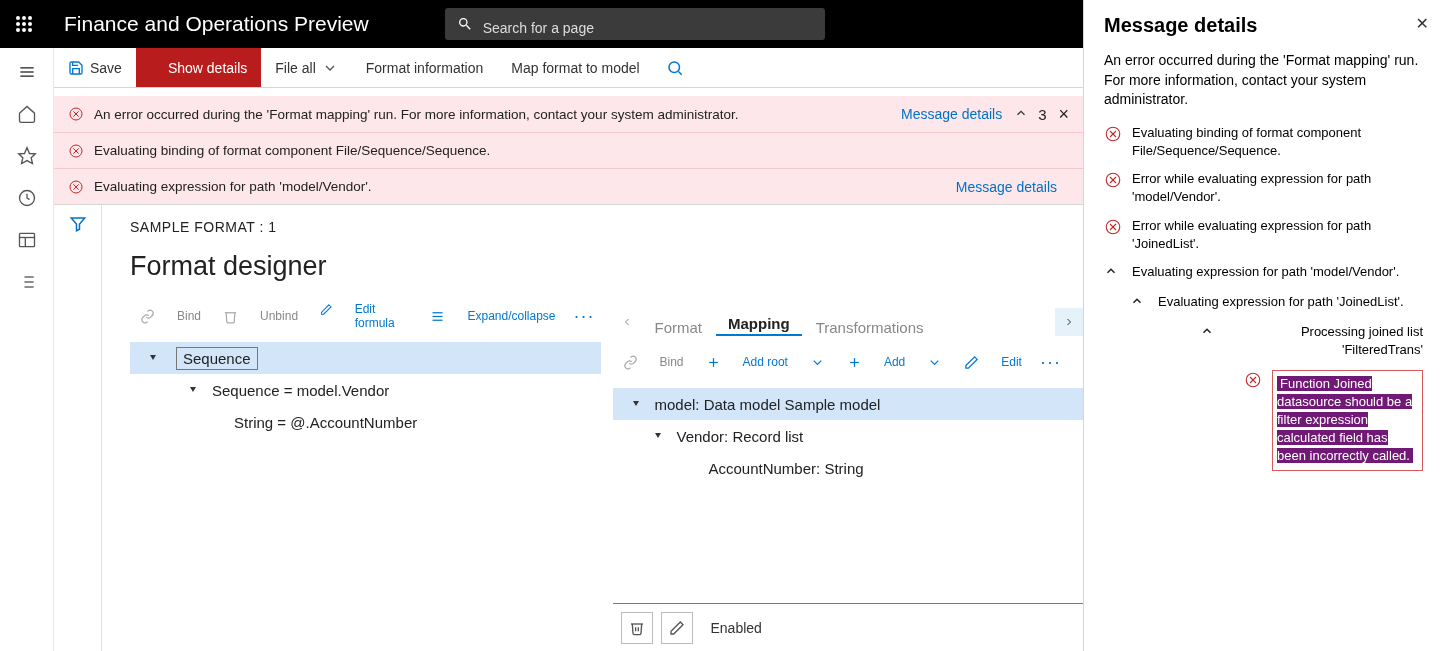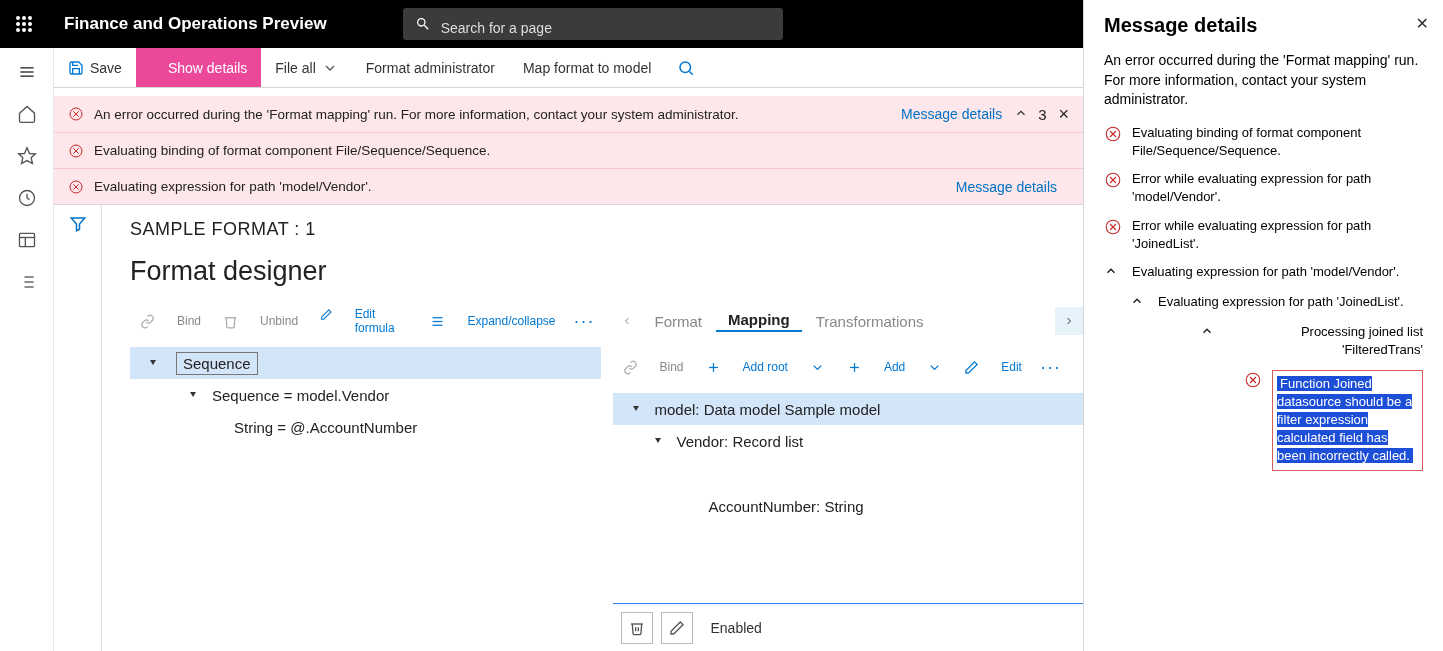--- a/index.html
+++ b/index.html
@@ -3,36 +3,36 @@
 <meta charset="utf-8">
 <style>
   * { box-sizing: border-box; margin: 0; padding: 0; font-family: "Segoe UI", -apple-system, BlinkMacSystemFont, sans-serif; }
   body { width: 1443px; height: 651px; overflow: hidden; background: #fff; }
 
   
   .topbar { height: 48px; background: #000; color: #fff; display: flex; align-items: center; }
   .waffle { width: 48px; height: 48px; display: flex; align-items: center; justify-content: center; cursor: pointer; }
   .waffle-grid { display: grid; grid-template-columns: repeat(3, 4px); grid-template-rows: repeat(3, 4px); gap: 2px; }
   .waffle-dot { width: 4px; height: 4px; background: #fff; border-radius: 50%; }
-  .app-title { font-size: 17px; font-weight: 700; padding: 0 16px; white-space: nowrap; }
+  .app-title { font-size: 21px; font-weight: 400; padding: 0 16px; white-space: nowrap; }
   .search-wrap { flex: 0 0 380px; margin-left: 60px; }
   .search { position: relative; background: #3b3b3b; height: 32px; border-radius: 3px; display: flex; align-items: center; padding: 0 12px; }
   .search svg { width: 16px; height: 16px; fill: #fff; }
   .search span { color: #ddd; font-size: 14px; margin-left: 10px; margin-top: 8px; }
   .top-spacer { flex: 1; }
   .top-icons { display: flex; align-items: center; height: 100%; }
   .top-item { height: 48px; width: 44px; display: flex; align-items: center; justify-content: center; cursor: pointer; font-size: 14px; position: relative; }
   .top-item.text { width: auto; padding: 0 14px; font-size: 15px; }
   .avatar { width: 32px; height: 32px; border-radius: 50%; background: #7e57c2; color: #fff; display: flex; align-items: center; justify-content: center; font-size: 13px; font-weight: 600; }
   .bell-badge { position: absolute; top: 10px; right: 8px; background: #fff; color: #000; border-radius: 50%; width: 13px; height: 13px; font-size: 9px; display: flex; align-items: center; justify-content: center; font-weight: 600; }
 
   
   .toolbar { height: 40px; background: #fff; border-bottom: 1px solid #d6d6d6; display: flex; align-items: stretch; margin-left: 54px; }
   .tb-btn { display: flex; align-items: center; padding: 0 14px; font-size: 14px; color: #333; cursor: pointer; gap: 6px; white-space: nowrap; }
-  .tb-btn.primary { background: #ec4899; color: #fff; padding-left: 32px; }
+  .tb-btn.primary { background: #b91c1c; color: #fff; padding-left: 32px; }
   .tb-btn svg { width: 16px; height: 16px; }
   .tb-spacer { flex: 1; }
   .tb-icon { width: 42px; display: flex; align-items: center; justify-content: center; color: #0078d4; cursor: pointer; position: relative; }
   .tb-icon svg { width: 18px; height: 18px; }
   .clip-badge { position: absolute; top: 8px; right: 6px; background: #0078d4; color: #fff; border-radius: 8px; font-size: 10px; min-width: 14px; height: 14px; display: flex; align-items: center; justify-content: center; }
 
   
   .leftrail { position: absolute; left: 0; top: 48px; bottom: 0; width: 54px; background: #fff; border-right: 1px solid #e8e8e8; display: flex; flex-direction: column; align-items: center; padding-top: 14px; gap: 22px; }
   .rail-icon { width: 20px; height: 20px; color: #555; cursor: pointer; }
 
@@ -48,32 +48,32 @@
   .banner .chev { margin-right: 10px; color: #444; }
   .banner .count { font-size: 15px; margin-right: 12px; }
   .banner .close { font-size: 18px; color: #222; cursor: pointer; }
 
   
   .content { flex: 1; display: flex; overflow: hidden; border-top: 1px solid #d6d6d6; }
   .filter-col { width: 48px; border-right: 1px solid #e0e0e0; display: flex; justify-content: center; padding-top: 10px; }
   .filter-col svg { width: 18px; height: 18px; stroke: #0072c6; fill: none; }
 
   .designer { flex: 1; padding: 14px 0 0 28px; display: flex; flex-direction: column; }
-  .crumb { font-size: 18px; letter-spacing: .5px; color: #222; }
+  .crumb { font-size: 14px; letter-spacing: .5px; color: #222; }
   .h1 { font-size: 27px; font-weight: 400; margin-top: 16px; color: #222; }
 
   .two-panes { display: flex; gap: 12px; margin-top: 14px; flex: 1; }
   .pane { flex: 1; display: flex; flex-direction: column; min-width: 0; }
   .pane-header { display: flex; align-items: center; height: 40px; gap: 2px; }
   .pane-act { display: flex; align-items: flex-start; gap: 22px; padding: 0 10px; font-size: 12px; color: #888; cursor: default; }
   .pane-act.active { color: #0078d4; cursor: pointer; }
   .pane-act svg { width: 15px; height: 15px; }
   .dots { color: #0078d4; font-size: 18px; padding: 0 6px; cursor: pointer; letter-spacing: 1px; }
 
-  .pane-tabs { display: flex; align-items: center; height: 40px; gap: 2px; }
+  .pane-tabs { display: flex; align-items: flex-end; height: 40px; gap: 2px; }
   .ptab { padding: 0 12px; font-size: 15px; color: #888; cursor: pointer; }
   .ptab.active { color: #222; font-weight: 600; border-bottom: 2px solid #0078d4; padding-bottom: 2px; }
   .ptab-arrow { width: 28px; height: 28px; display: flex; align-items: center; justify-content: center; cursor: pointer; background: #e6f2fa; }
   .ptab-arrow.left { background: none; }
   .ptab-arrow svg { width: 12px; height: 12px; }
 
   .tree-wrap { margin-top: 6px; }
   .tree-row { display: flex; align-items: center; height: 32px; font-size: 15px; color: #222; padding-right: 12px; }
   .tree-row.sel { background: #d3e5f8; }
   .node-box { border: 1px solid #777; padding: 2px 6px; margin-left: 4px; }
@@ -92,21 +92,21 @@
   
   .msgpane { position: absolute; right: 0; top: 0; bottom: 0; width: 360px; background: #fff; border-left: 1px solid #d6d6d6; padding: 14px 20px; overflow: auto; }
   .msgpane .close-x { position: absolute; top: 14px; right: 14px; font-size: 16px; cursor: pointer; color: #333; }
   .msg-h { font-size: 20px; font-weight: 600; margin-bottom: 14px; }
   .msg-desc { font-size: 14px; line-height: 1.4; margin-bottom: 14px; }
   .msg-item { display: flex; gap: 10px; font-size: 13px; line-height: 1.4; margin-bottom: 10px; align-items: flex-start; }
   .msg-item .ico { flex: 0 0 18px; margin-top: 1px; }
   .msg-item.indent1 { margin-left: 8px; }
   .msg-item.indent2 { margin-left: 34px; }
   .msg-item.indent3 { margin-left: 60px; }
-  .hl-blue { background: #1d4ed8; color: #fff; padding: 0 3px; display: inline; }
+  .hl-blue { background: #701a75; color: #fff; padding: 0 3px; display: inline; }
   .hl-box { border: 1px solid #d95a5a; padding: 4px 4px; }
 
   
   .err-circle { stroke: #c62828; stroke-width: 1.5; fill: none; }
 </style>
 </head>
 <body>
 
 <div class="topbar">
   <div class="waffle">
@@ -199,21 +199,21 @@
       </svg>
     <span>Save</span>
   </div>
   <div class="tb-btn primary">Show details</div>
   <div class="tb-btn">
     <span>File all</span>
     <svg viewBox="0 0 24 24" fill="none" stroke="#555" stroke-width="2">
         <polyline points="6 9 12 15 18 9"></polyline>
       </svg>
   </div>
-  <div class="tb-btn">Format administrator</div>
+  <div class="tb-btn">Format information</div>
   <div class="tb-btn">Map format to model</div>
   <div class="tb-icon">
       <svg viewBox="0 0 24 24" fill="none" stroke="#0078d4" stroke-width="2">
         <circle cx="11" cy="11" r="7"></circle>
         <line x1="21" y1="21" x2="16.65" y2="16.65"></line>
       </svg>
     </div>
   <div class="tb-spacer"></div>
   <div class="tb-icon" style="color:#0078d4;font-size:20px;letter-spacing:2px;">···</div>
   <div class="tb-icon">
@@ -419,21 +419,21 @@
               <span style="width:14px;"></span>
               <span>model: Data model Sample model</span>
             </div>
             <div class="tree-row indent2" style="padding-left:40px;">
               <svg class="tree-tri" viewBox="0 0 10 10">
                   <polygon points="2,2 8,2 5,7" fill="#333"></polygon>
                 </svg>
               <span style="width:14px;"></span>
               <span>Vendor: Record list</span>
             </div>
-            <div class="tree-row indent3" style="padding-left:72px;margin-top:33px;">
+            <div class="tree-row indent3" style="padding-left:72px;">
               <span style="width:24px;"></span>
               <span>AccountNumber: String</span>
             </div>
           </div>
 
           <div style="flex:1"></div>
           <div class="bottom-bar">
             <div class="bb-btn">
                 <svg width="16" height="16" viewBox="0 0 24 24" fill="none" stroke="#555" stroke-width="2">
                   <polyline points="3 6 5 6 21 6"></polyline>

